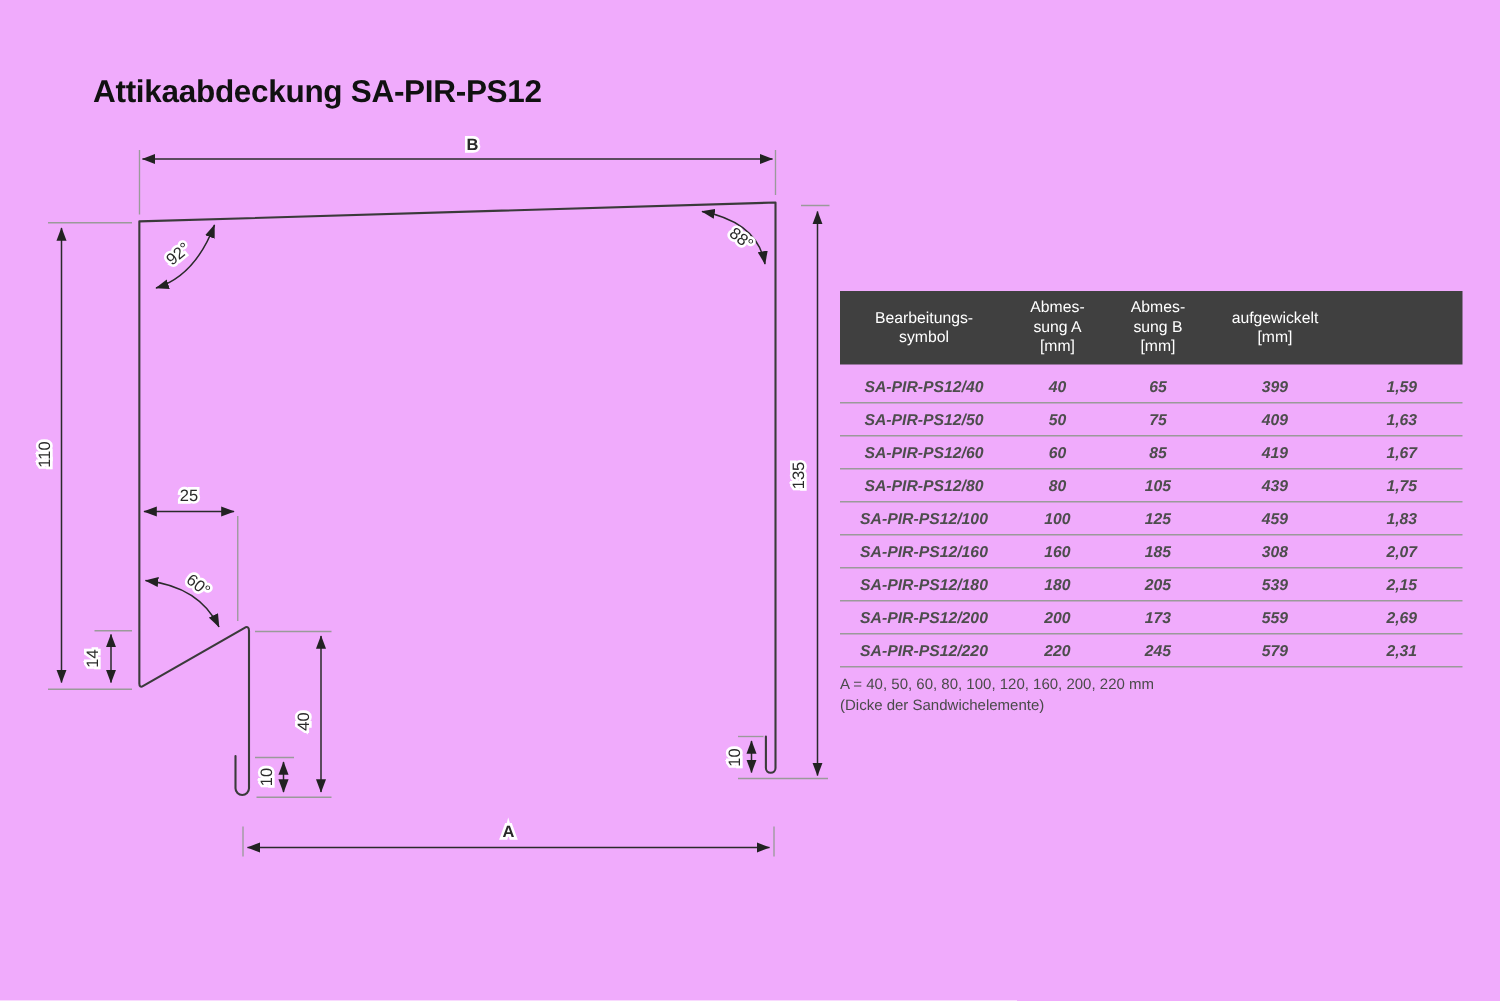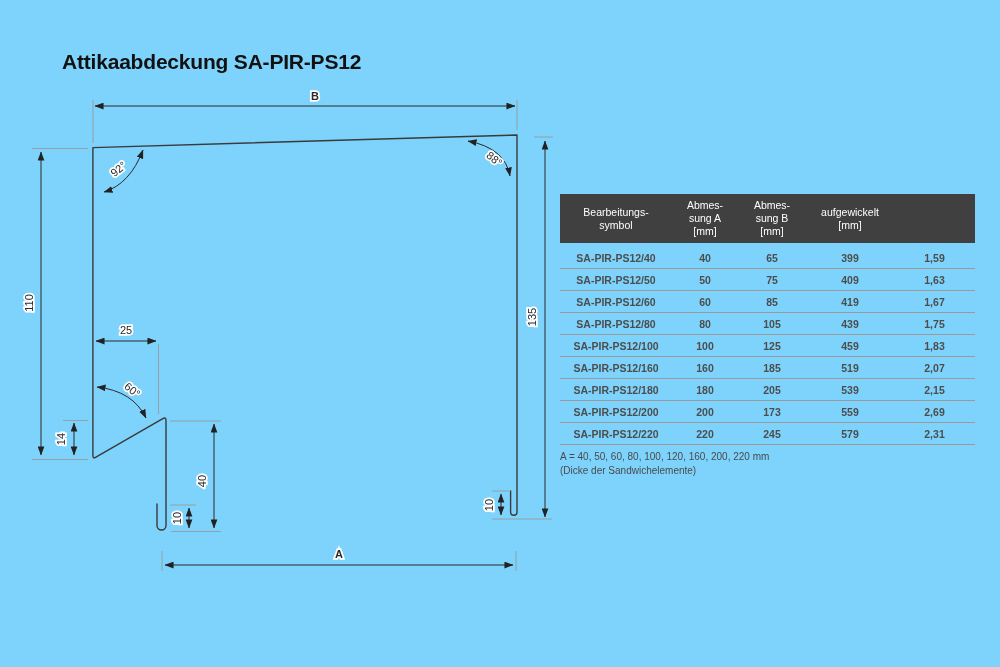--- a/index.html
+++ b/index.html
@@ -1,37 +1,37 @@
 <!DOCTYPE html>
 <html><head>
 <meta charset="utf-8">
 <style>
   html,body{margin:0;padding:0;background:#fff;}
-  .page{position:relative;width:1000px;height:667px;background:#7dd3fc;overflow:hidden;
+  .page{position:relative;width:1000px;height:667px;background:#f0abfc;overflow:hidden;
         font-family:"Liberation Sans",sans-serif;}
   .title{position:absolute;left:62px;top:50px;margin:0;font-size:21px;font-weight:bold;
          color:#111;letter-spacing:-0.2px;}
   svg.drawing{position:absolute;left:0;top:0;}
   
   .profile{fill:none;stroke:#3a3a3a;stroke-width:1.4;stroke-linejoin:round;stroke-linecap:round;}
   .dim{fill:none;stroke:#2a2a2a;stroke-width:1;}
   .ext{fill:none;stroke:#9a9a9a;stroke-width:0.9;}
   .dimtext{font-family:"Liberation Sans",sans-serif;font-size:11px;fill:#2a2a2a;
            text-anchor:middle;paint-order:stroke;stroke:#ffffff;stroke-width:3.5;}
   .dimtext.bold{font-weight:bold;}
   
   .tablewrap{position:absolute;left:560px;top:194px;width:415px;}
   .thead{display:grid;grid-template-columns:112px 66px 68px 88px 81px;height:49px;
          background:#404040;color:#fff;font-size:10.5px;font-weight:normal;line-height:1.22;}
   .thead .th{display:flex;align-items:center;justify-content:center;text-align:center;
              white-space:pre-line;}
   .tbody{margin-top:4px;}
   .tr{display:grid;grid-template-columns:112px 66px 68px 88px 81px;height:21px;
       border-bottom:1px solid #9a9a9a;font-size:10.5px;font-weight:bold;color:#4d4d4d;}
-  .tr .td{display:flex;align-items:center;justify-content:center;text-align:center;}
+  .tr .td{display:flex;align-items:center;justify-content:center;text-align:center;font-style:italic;}
   .footnote{margin-top:5px;font-size:10px;color:#4a4a4a;line-height:1.35;}
 </style>
 </head>
 <body>
 
 <div class="page">
 
   <h1 class="title">Attikaabdeckung SA-PIR-PS12</h1>
 
   <svg class="drawing" width="1000" height="667" viewBox="0 0 1000 667">
@@ -161,21 +161,21 @@
         <div class="td">SA-PIR-PS12/100</div>
         <div class="td">100</div>
         <div class="td">125</div>
         <div class="td">459</div>
         <div class="td">1,83</div>
       </div>
       <div class="tr">
         <div class="td">SA-PIR-PS12/160</div>
         <div class="td">160</div>
         <div class="td">185</div>
-        <div class="td">519</div>
+        <div class="td">308</div>
         <div class="td">2,07</div>
       </div>
       <div class="tr">
         <div class="td">SA-PIR-PS12/180</div>
         <div class="td">180</div>
         <div class="td">205</div>
         <div class="td">539</div>
         <div class="td">2,15</div>
       </div>
       <div class="tr">

